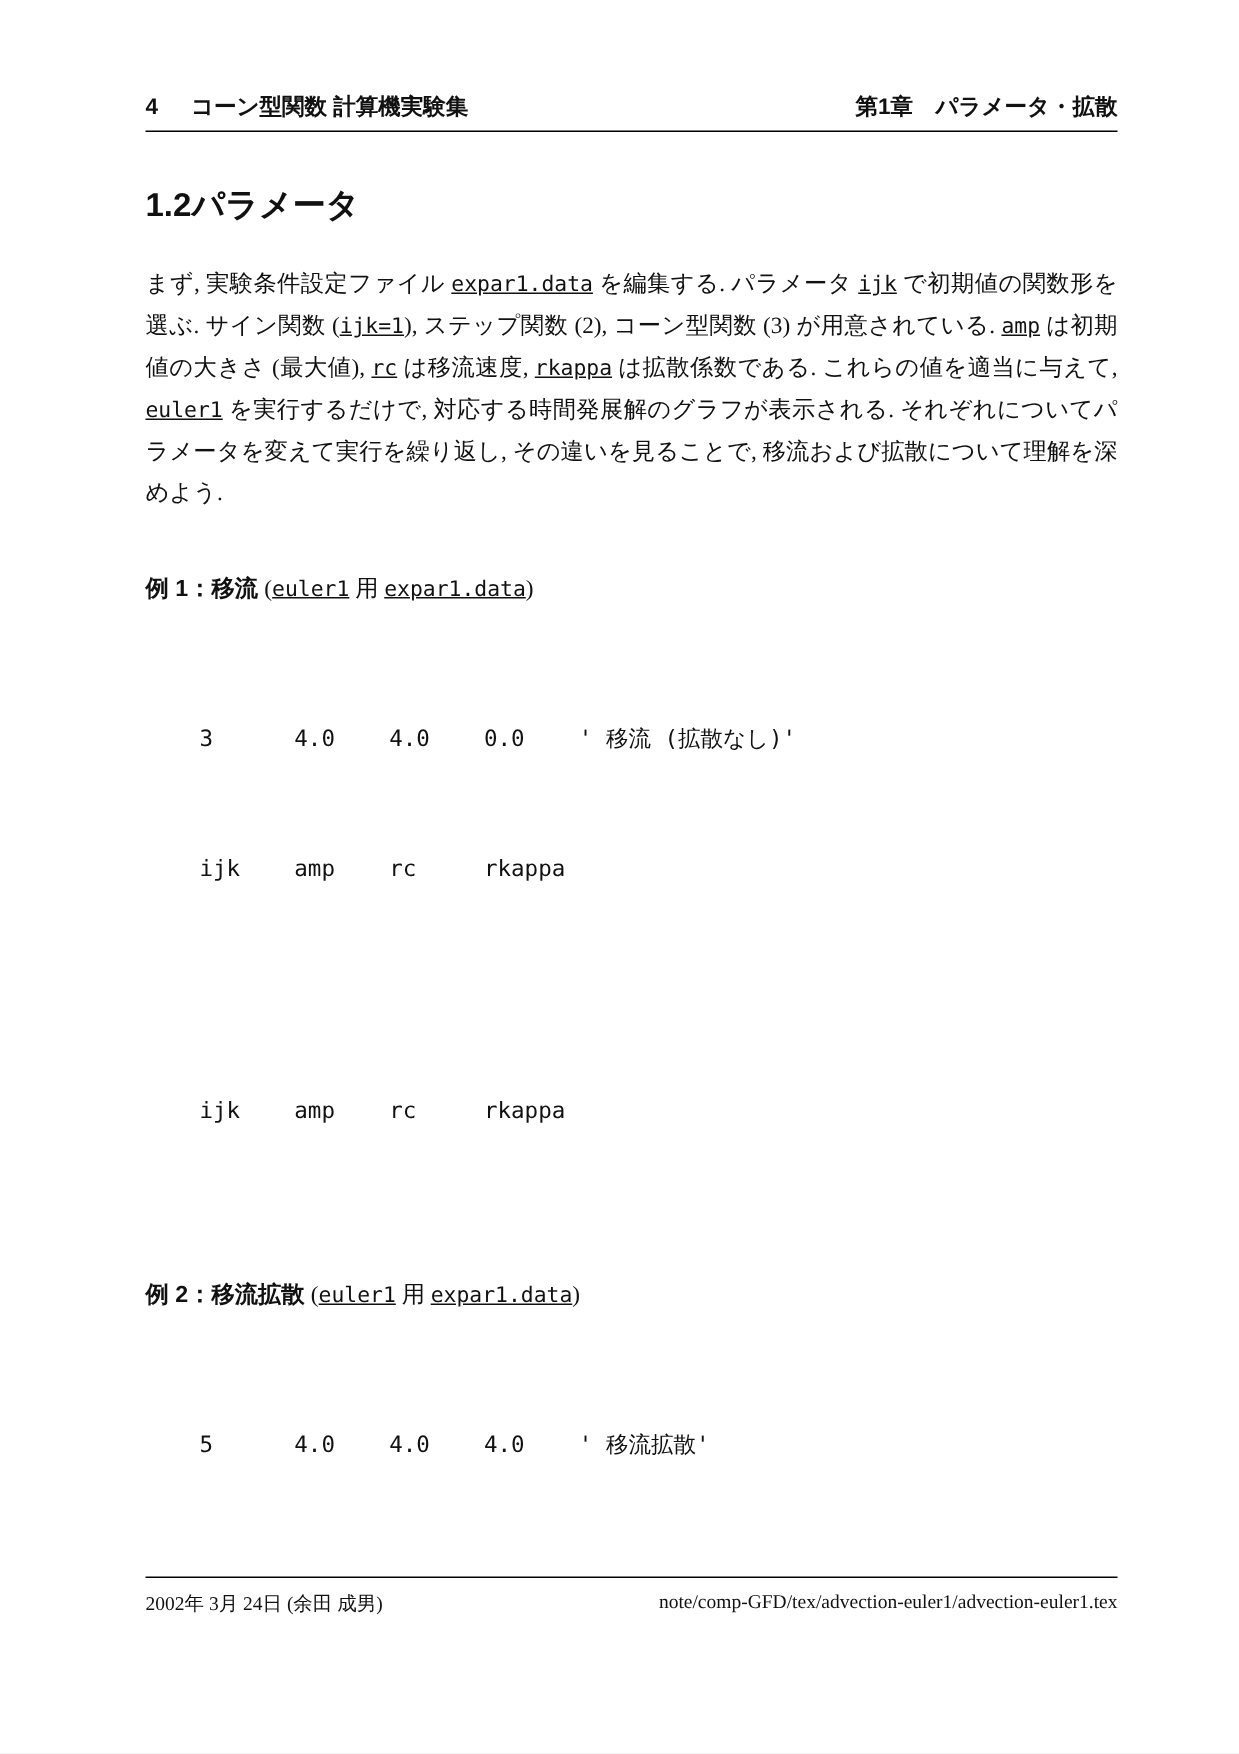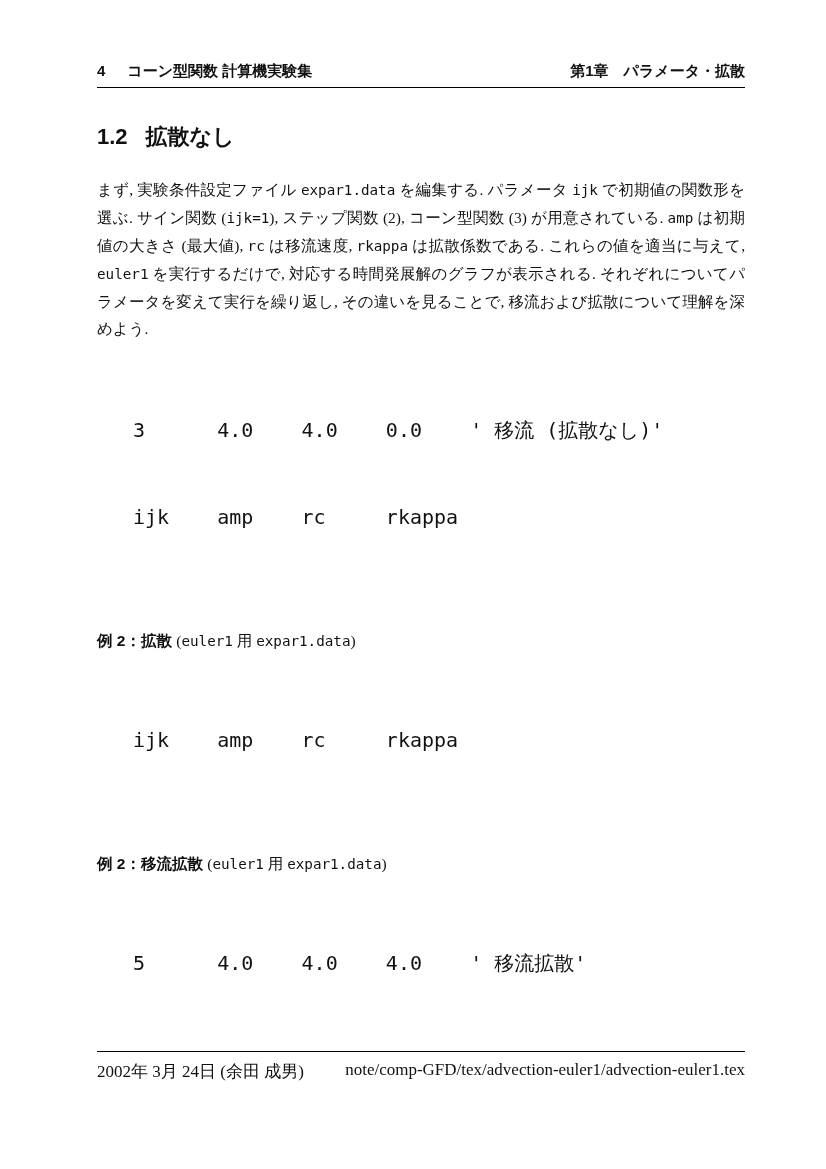--- a/index.html
+++ b/index.html
@@ -31,95 +31,94 @@
     font-family: "Liberation Sans", sans-serif;
     font-weight: 700;
     font-size: 15px;
   }
   .header-left { display: flex; gap: 22px; align-items: baseline; }
 
   
   .section-heading {
     margin-top: 36px;
     display: flex;
-    gap: 18px;
     font-family: "Liberation Sans", sans-serif;
     font-weight: 700;
     font-size: 22px;
     line-height: 1.2;
   }
 
   
   .para {
     margin: 26px 0 0 0;
     font-size: 15.5px;
     line-height: 27px;
     text-align: justify;
   }
 
   
   .r-n { }
   .r-b { font-weight: 700; font-family: "Liberation Sans", sans-serif; }
-  .r-c { font-family: "DejaVu Sans Mono", monospace; font-size: 0.92em; }
+  .r-c { font-family: "DejaVu Sans Mono", monospace; font-size: 0.92em; text-decoration: underline; }
 
   
   .example-label {
     margin-top: 40px;
     font-size: 15.5px;
     line-height: 22px;
   }
   .code-block {
     margin: 16px 0 0 36px;
     font-family: "DejaVu Sans Mono", monospace;
-    font-size: 20px;
+    font-size: 15px;
     line-height: 29px;
     white-space: pre;
   }
 
   
   .doc-footer {
     position: absolute;
     left: 97px;
     top: 1051px;
     width: 648px;
     border-top: 1.4px solid #000;
     padding-top: 8px;
     display: flex;
     justify-content: space-between;
-    font-size: 17px;
+    font-size: 13px;
   }
   .footer-path { font-family: "Liberation Serif", serif; }
 </style>
 </head>
 <body>
 
 <div class="page">
   <div class="content">
 
     <div class="doc-header">
       <div class="header-left">
         <span>4</span>
         <span>コーン型関数 計算機実験集</span>
       </div>
       <span>第1章　パラメータ・拡散</span>
     </div>
 
     <div class="section-heading">
       <span>1.2</span>
-      <span>拡散なし</span>
+      <span>パラメータ</span>
     </div>
 
     <p class="para"><span class="r-n">まず, 実験条件設定ファイル </span><span class="r-c">expar1.data</span><span class="r-n"> を編集する. パラメータ </span><span class="r-c">ijk</span><span class="r-n"> で初期値の関数形を選ぶ. サイン関数 (</span><span class="r-c">ijk=1</span><span class="r-n">), ステップ関数 (2), コーン型関数 (3) が用意されている. </span><span class="r-c">amp</span><span class="r-n"> は初期値の大きさ (最大値), </span><span class="r-c">rc</span><span class="r-n"> は移流速度, </span><span class="r-c">rkappa</span><span class="r-n"> は拡散係数である. これらの値を適当に与えて, </span><span class="r-c">euler1</span><span class="r-n"> を実行するだけで, 対応する時間発展解のグラフが表示される. それぞれについてパラメータを変えて実行を繰り返し, その違いを見ることで, 移流および拡散について理解を深めよう.</span></p>
 
+    <div class="example-label"><span class="r-b">例 1：移流 </span><span class="r-n">(</span><span class="r-c">euler1</span><span class="r-n"> 用 </span><span class="r-c">expar1.data</span><span class="r-n">)</span></div>
     <div class="code-block">
       <div>3      4.0    4.0    0.0    ' 移流 (拡散なし)'</div>
       <div>ijk    amp    rc     rkappa</div>
     </div>
 
-    <div class="example-label"><span class="r-b">例 2：拡散 </span><span class="r-n">(</span><span class="r-c">euler1</span><span class="r-n"> 用 </span><span class="r-c">expar1.data</span><span class="r-n">)</span></div>
     <div class="code-block">
       <div>ijk    amp    rc     rkappa</div>
     </div>
 
     <div class="example-label"><span class="r-b">例 2：移流拡散 </span><span class="r-n">(</span><span class="r-c">euler1</span><span class="r-n"> 用 </span><span class="r-c">expar1.data</span><span class="r-n">)</span></div>
     <div class="code-block">
       <div>5      4.0    4.0    4.0    ' 移流拡散'</div>
       
     </div>
 

